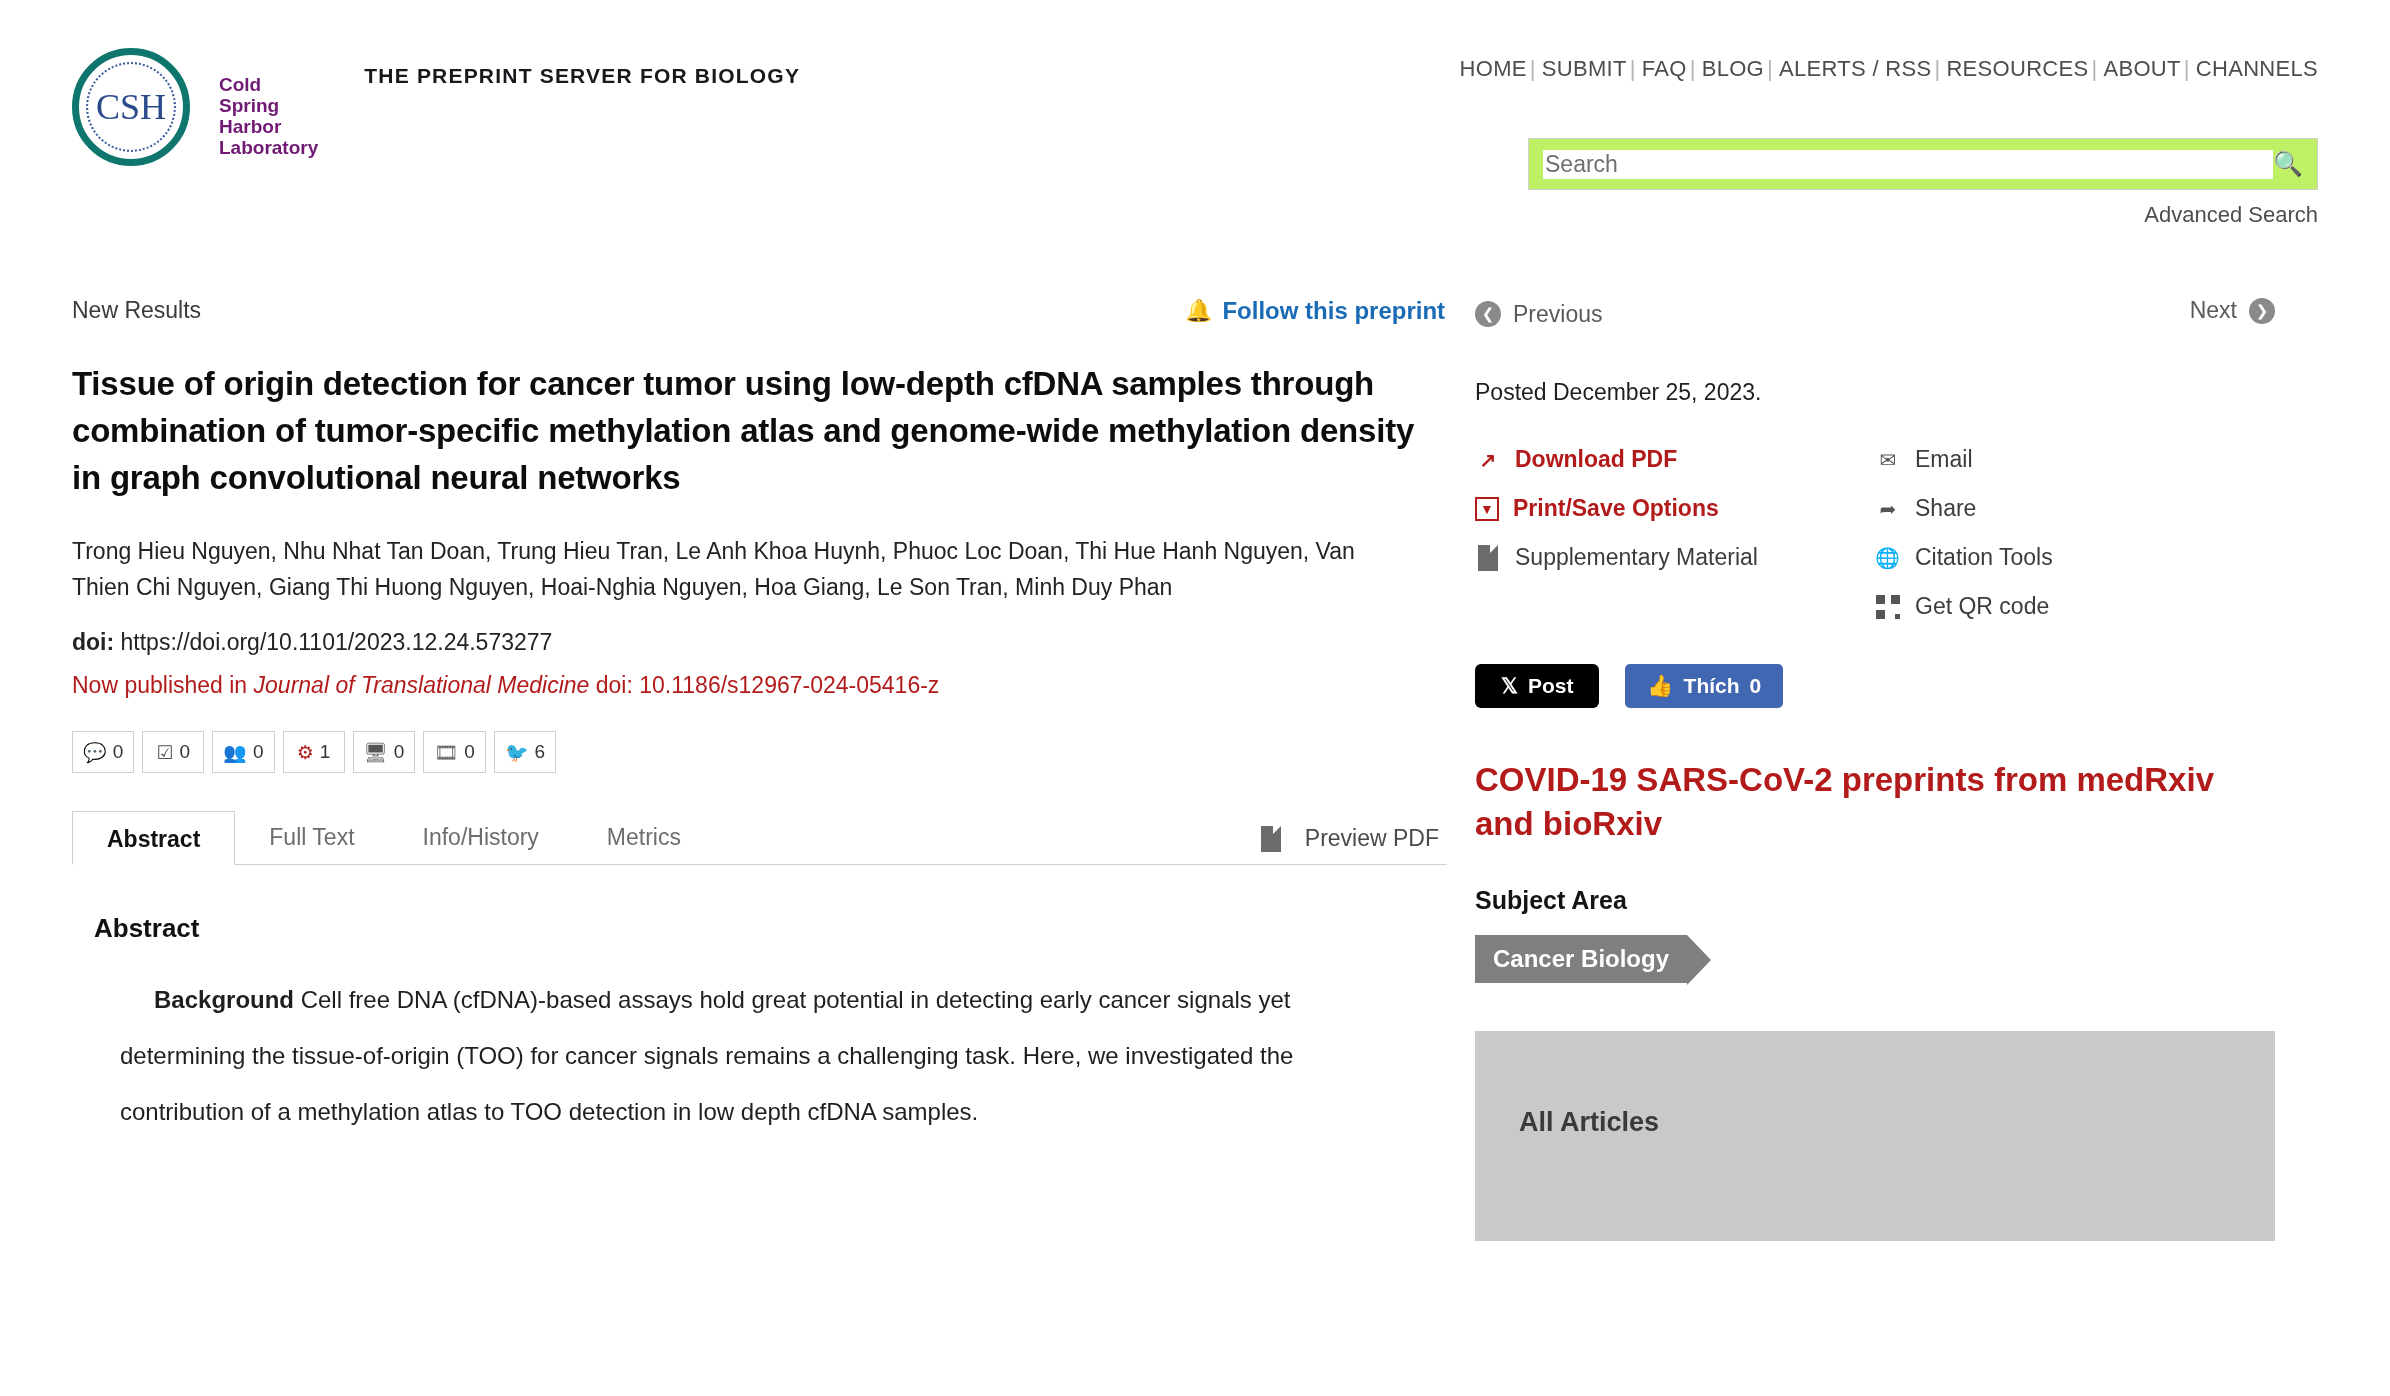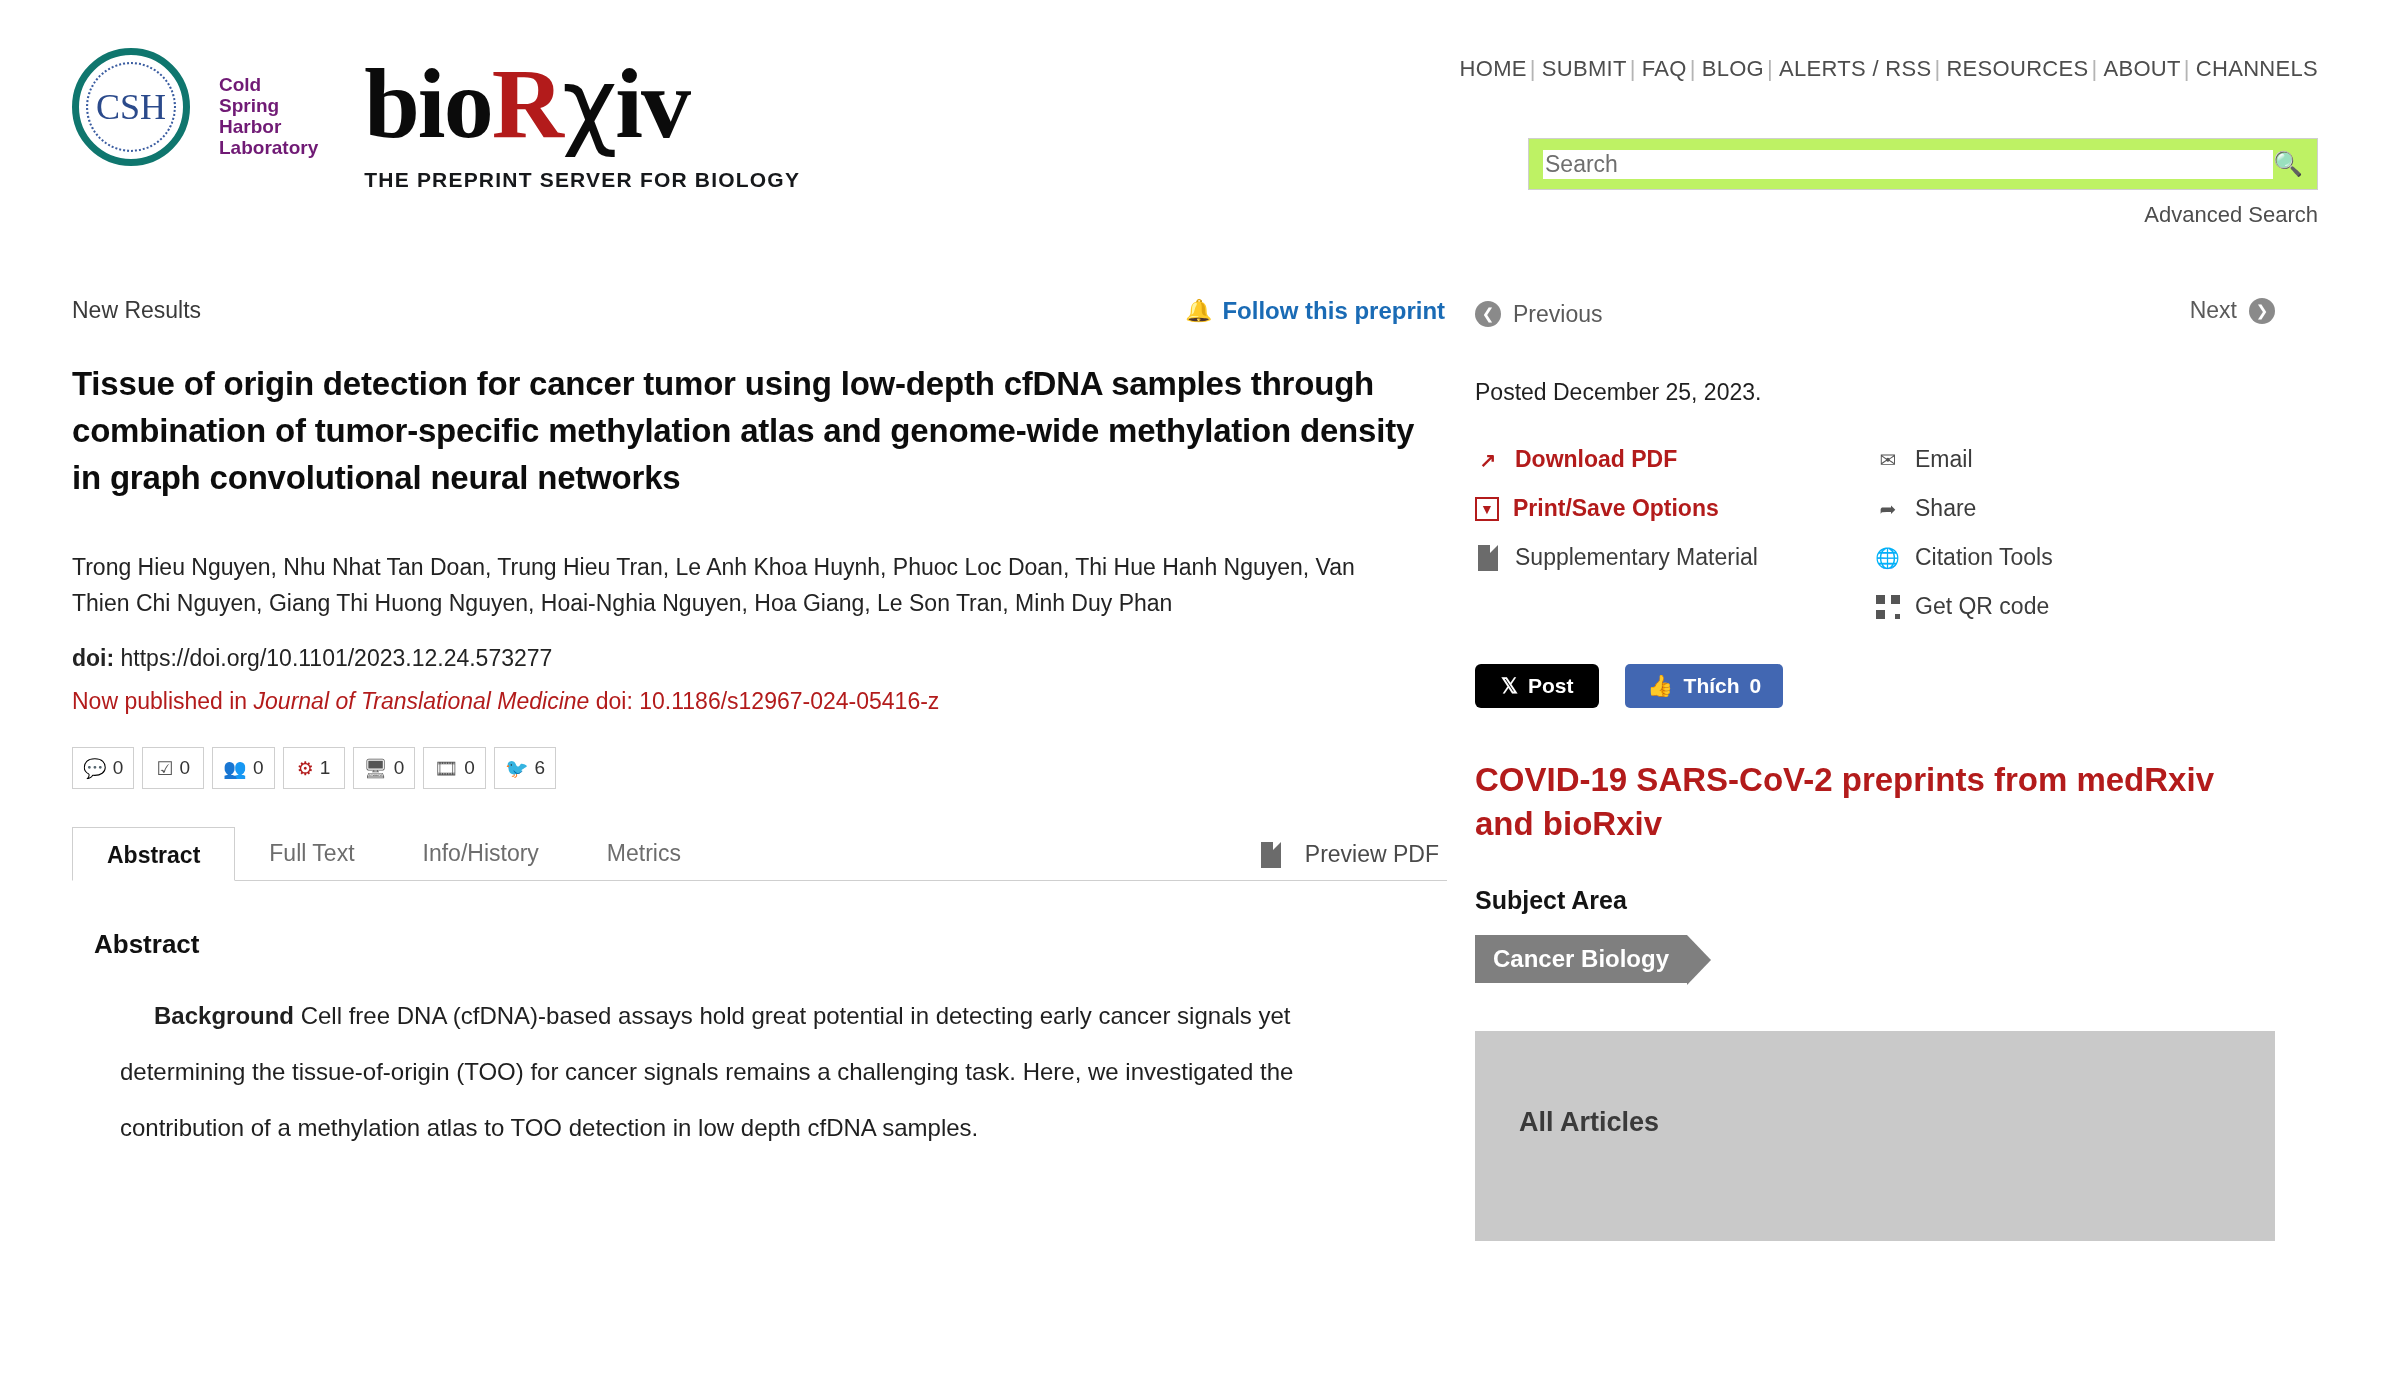--- a/index.html
+++ b/index.html
@@ -154,21 +154,21 @@
     line-height: 47px;
     font-weight: bold;
     color: #0d0d0d;
     margin-top: 36px;
     letter-spacing: -0.2px;
   }
   .authors {
     font-size: 23px;
     line-height: 36px;
     color: #232323;
-    margin-top: 48px;
+    margin-top: 32px;
     max-width: 1300px;
   }
   .doi-line {
     font-size: 23px;
     margin-top: 24px;
     color: #232323;
   }
   .doi-line b { font-weight: bold; }
   .published {
     font-size: 23px;
@@ -454,21 +454,20 @@
       </div>
       <div class="csh-words">
         <div>Cold</div>
         <div>Spring</div>
         <div>Harbor</div>
         <div>Laboratory</div>
       </div>
     </div>
 
     <div class="biorxiv-block">
-      <div class="biorxiv-word"><span>bio</span><span class="r">R</span><span class="chi">χ</span><span>iv</span></div>
       <div class="biorxiv-tag">THE PREPRINT SERVER FOR BIOLOGY</div>
     </div>
   </div>
 
   <div class="topnav">
     <a>HOME</a><span class="sep">|</span><a>SUBMIT</a><span class="sep">|</span><a>FAQ</a><span class="sep">|</span><a>BLOG</a><span class="sep">|</span><a>ALERTS / RSS</a><span class="sep">|</span><a>RESOURCES</a><span class="sep">|</span><a>ABOUT</a><span class="sep">|</span><a>CHANNELS</a>
   </div>
 
   <div class="searchwrap">
     <div class="searchbox">

